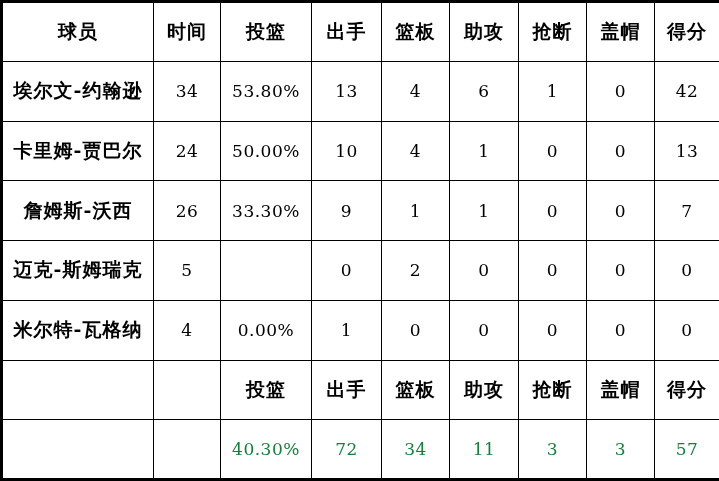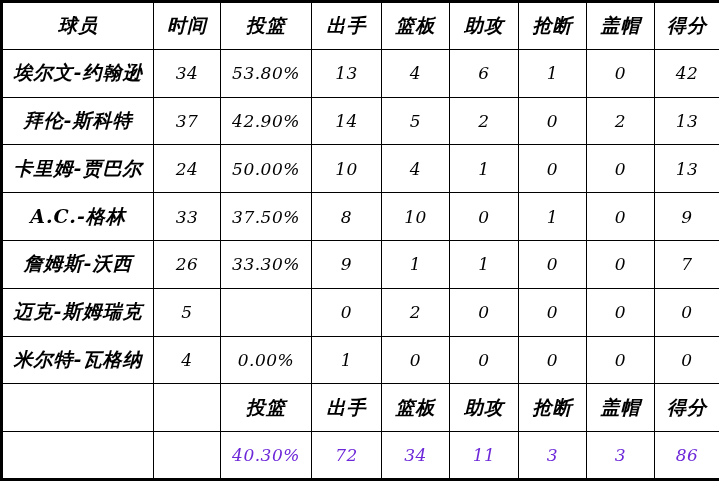--- a/index.html
+++ b/index.html
@@ -15,32 +15,32 @@
     color: #000000;
   }
   .stat-table td, .stat-table th {
     border: 1px solid #000000;
     text-align: center;
     vertical-align: middle;
     padding: 0;
     overflow: hidden;
     white-space: nowrap;
   }
-  .stat-table tr { height: 32px; font-style: italic; }
+  .stat-table tr { height: 32px; }
   th, td.cn {
     font-weight: bold;
     font-size: 19px;
     letter-spacing: 1px;
   }
   td.num {
     font-weight: normal;
     font-size: 17px;
     letter-spacing: 0.5px;
   }
-  td.red { color: #6d28d9; }
+  td.red { color: #15803d; }
 </style>
 </head>
 <body>
 
 <table class="stat-table">
   <colgroup>
     <col style="width:152px">
       <col style="width:67px">
       <col style="width:91px">
     <col style="width:70px">
@@ -68,51 +68,29 @@
       <td class="num">34</td>
       <td class="num">53.80%</td>
       <td class="num">13</td>
       <td class="num">4</td>
       <td class="num">6</td>
       <td class="num">1</td>
       <td class="num">0</td>
       <td class="num">42</td>
     </tr>
     <tr>
-      <td class="cn">拜伦-斯科特</td>
-      <td class="num">37</td>
-      <td class="num">42.90%</td>
-      <td class="num">14</td>
-      <td class="num">5</td>
-      <td class="num">2</td>
-      <td class="num">0</td>
-      <td class="num">2</td>
-      <td class="num">13</td>
-    </tr>
-    <tr>
       <td class="cn">卡里姆-贾巴尔</td>
       <td class="num">24</td>
       <td class="num">50.00%</td>
       <td class="num">10</td>
       <td class="num">4</td>
       <td class="num">1</td>
       <td class="num">0</td>
       <td class="num">0</td>
       <td class="num">13</td>
-    </tr>
-    <tr>
-      <td class="cn">A.C.-格林</td>
-      <td class="num">33</td>
-      <td class="num">37.50%</td>
-      <td class="num">8</td>
-      <td class="num">10</td>
-      <td class="num">0</td>
-      <td class="num">1</td>
-      <td class="num">0</td>
-      <td class="num">9</td>
     </tr>
     <tr>
       <td class="cn">詹姆斯-沃西</td>
       <td class="num">26</td>
       <td class="num">33.30%</td>
       <td class="num">9</td>
       <td class="num">1</td>
       <td class="num">1</td>
       <td class="num">0</td>
       <td class="num">0</td>
@@ -155,16 +133,16 @@
 
     <tr>
       <td></td>
       <td></td>
       <td class="num red">40.30%</td>
       <td class="num red">72</td>
       <td class="num red">34</td>
       <td class="num red">11</td>
       <td class="num red">3</td>
       <td class="num red">3</td>
-      <td class="num red">86</td>
+      <td class="num red">57</td>
     </tr>
   </tbody>
 </table>
 
 </body></html>

